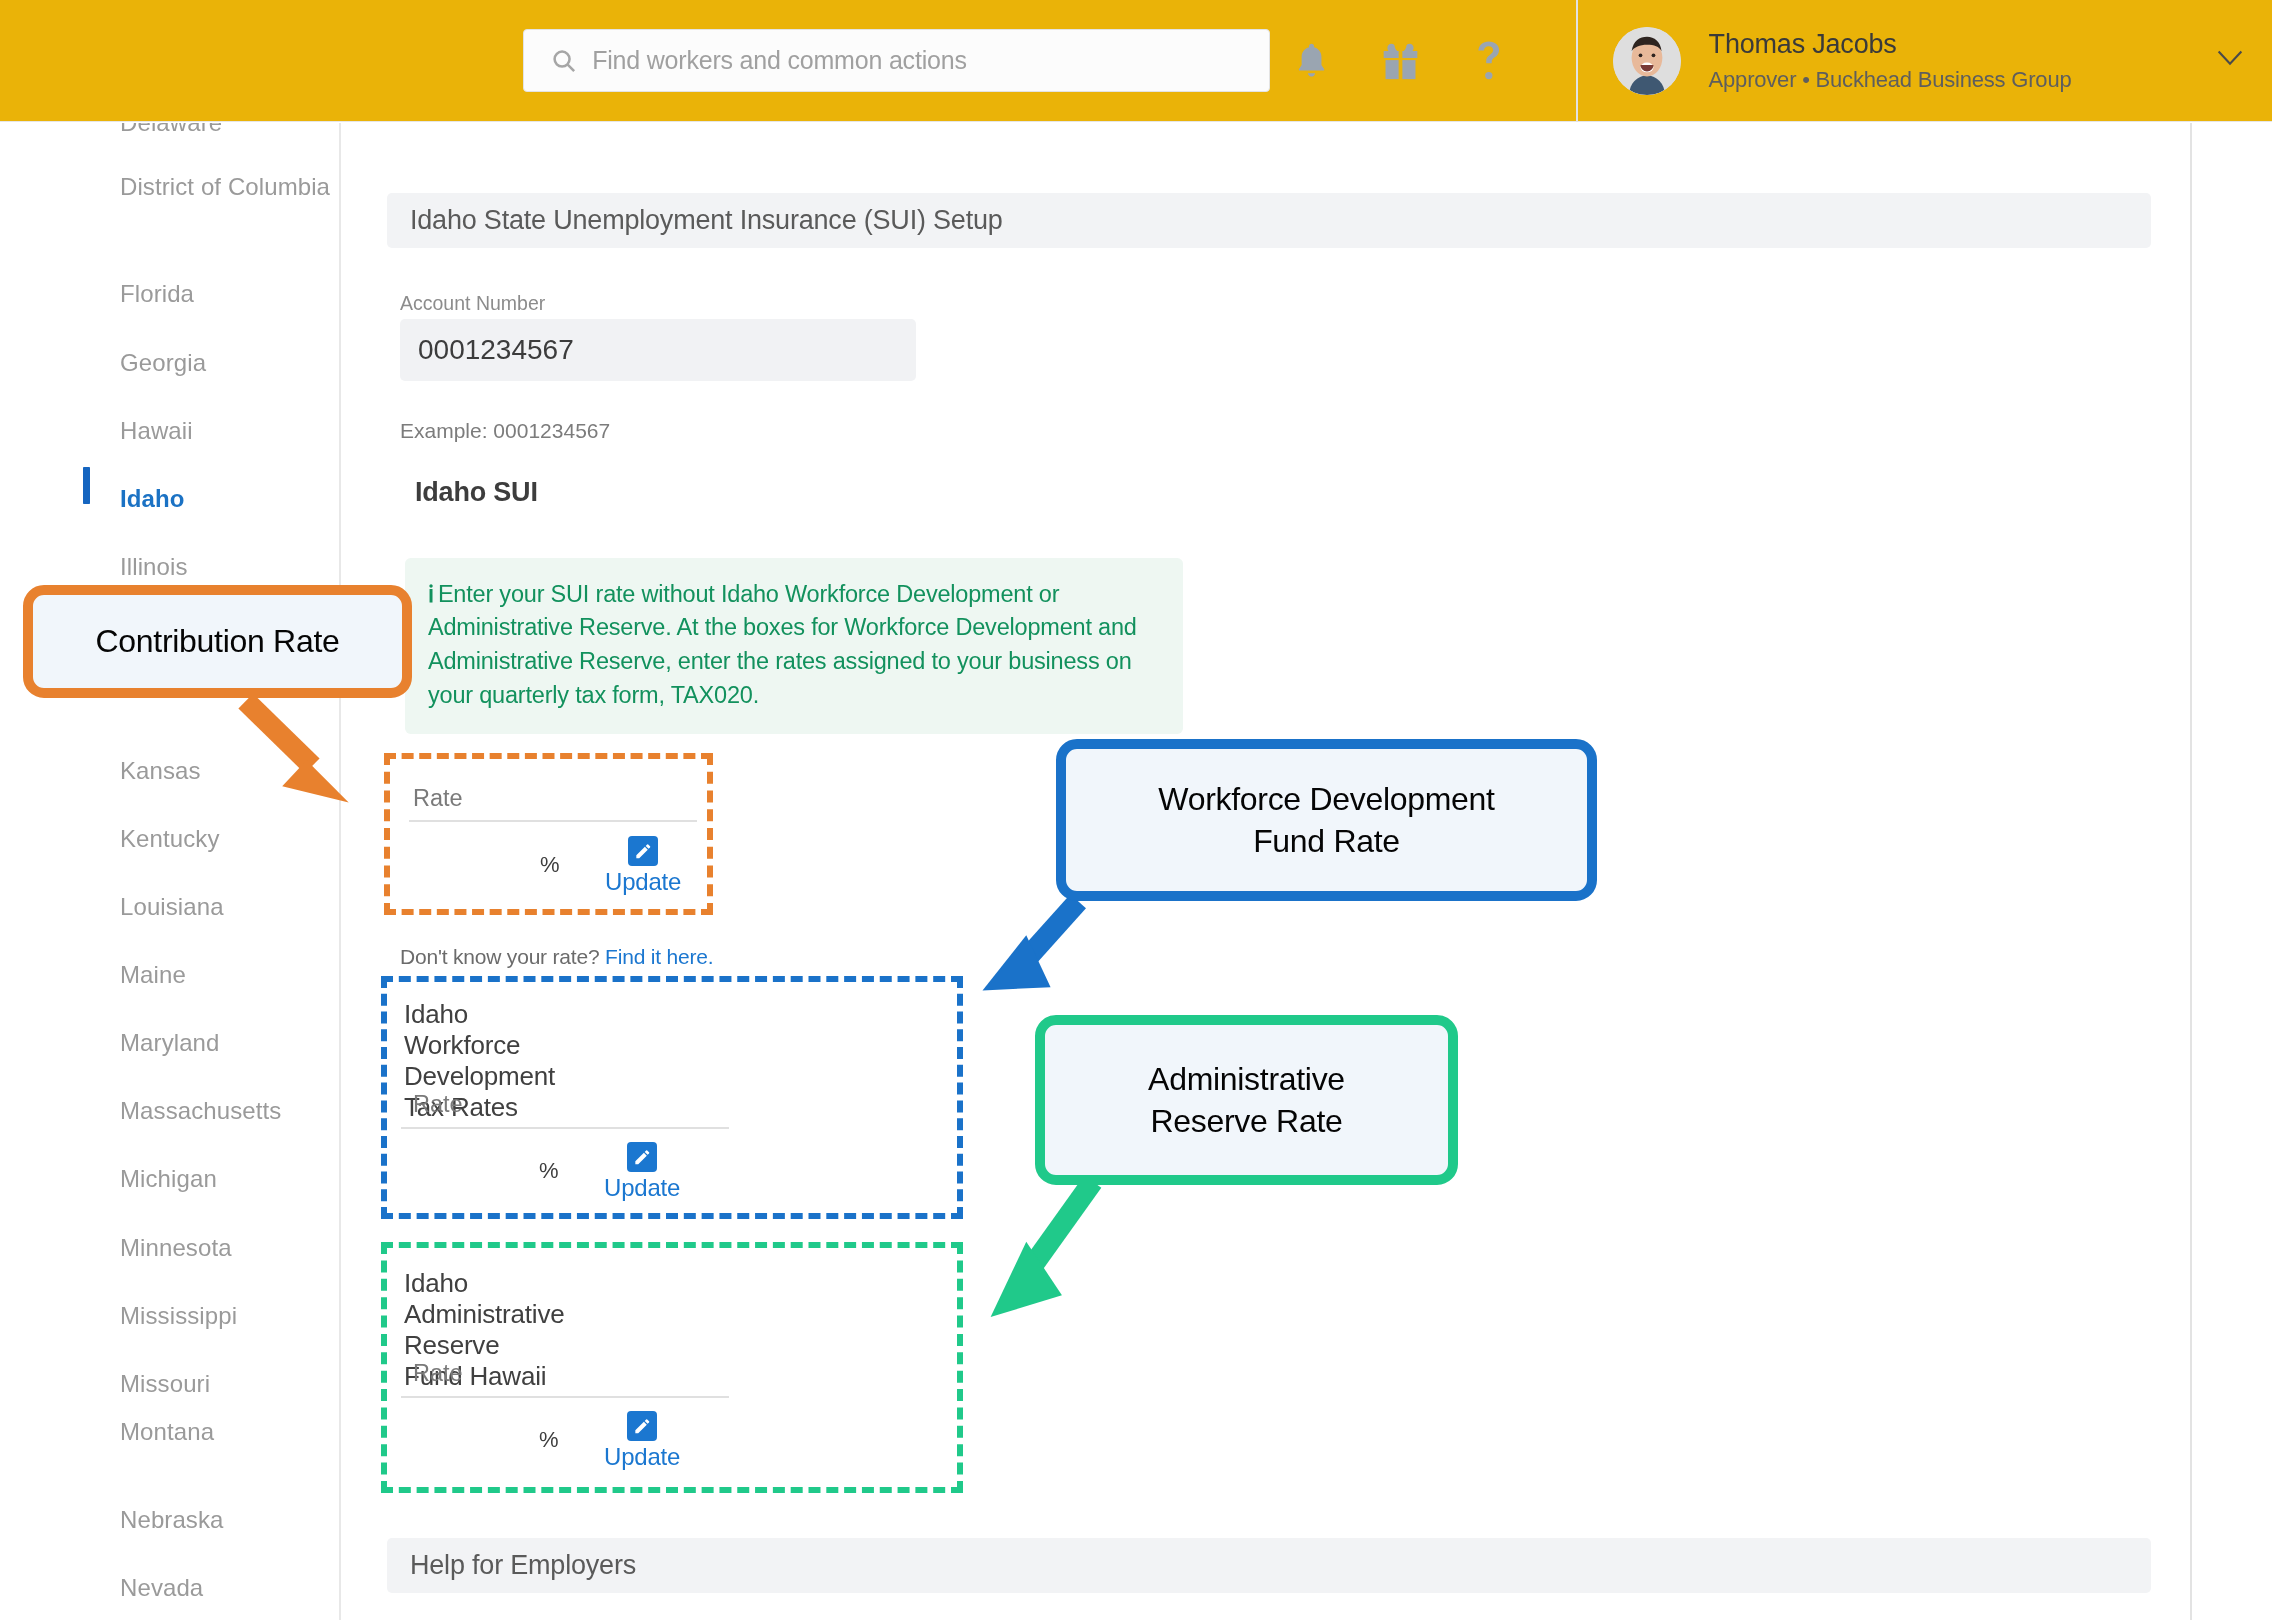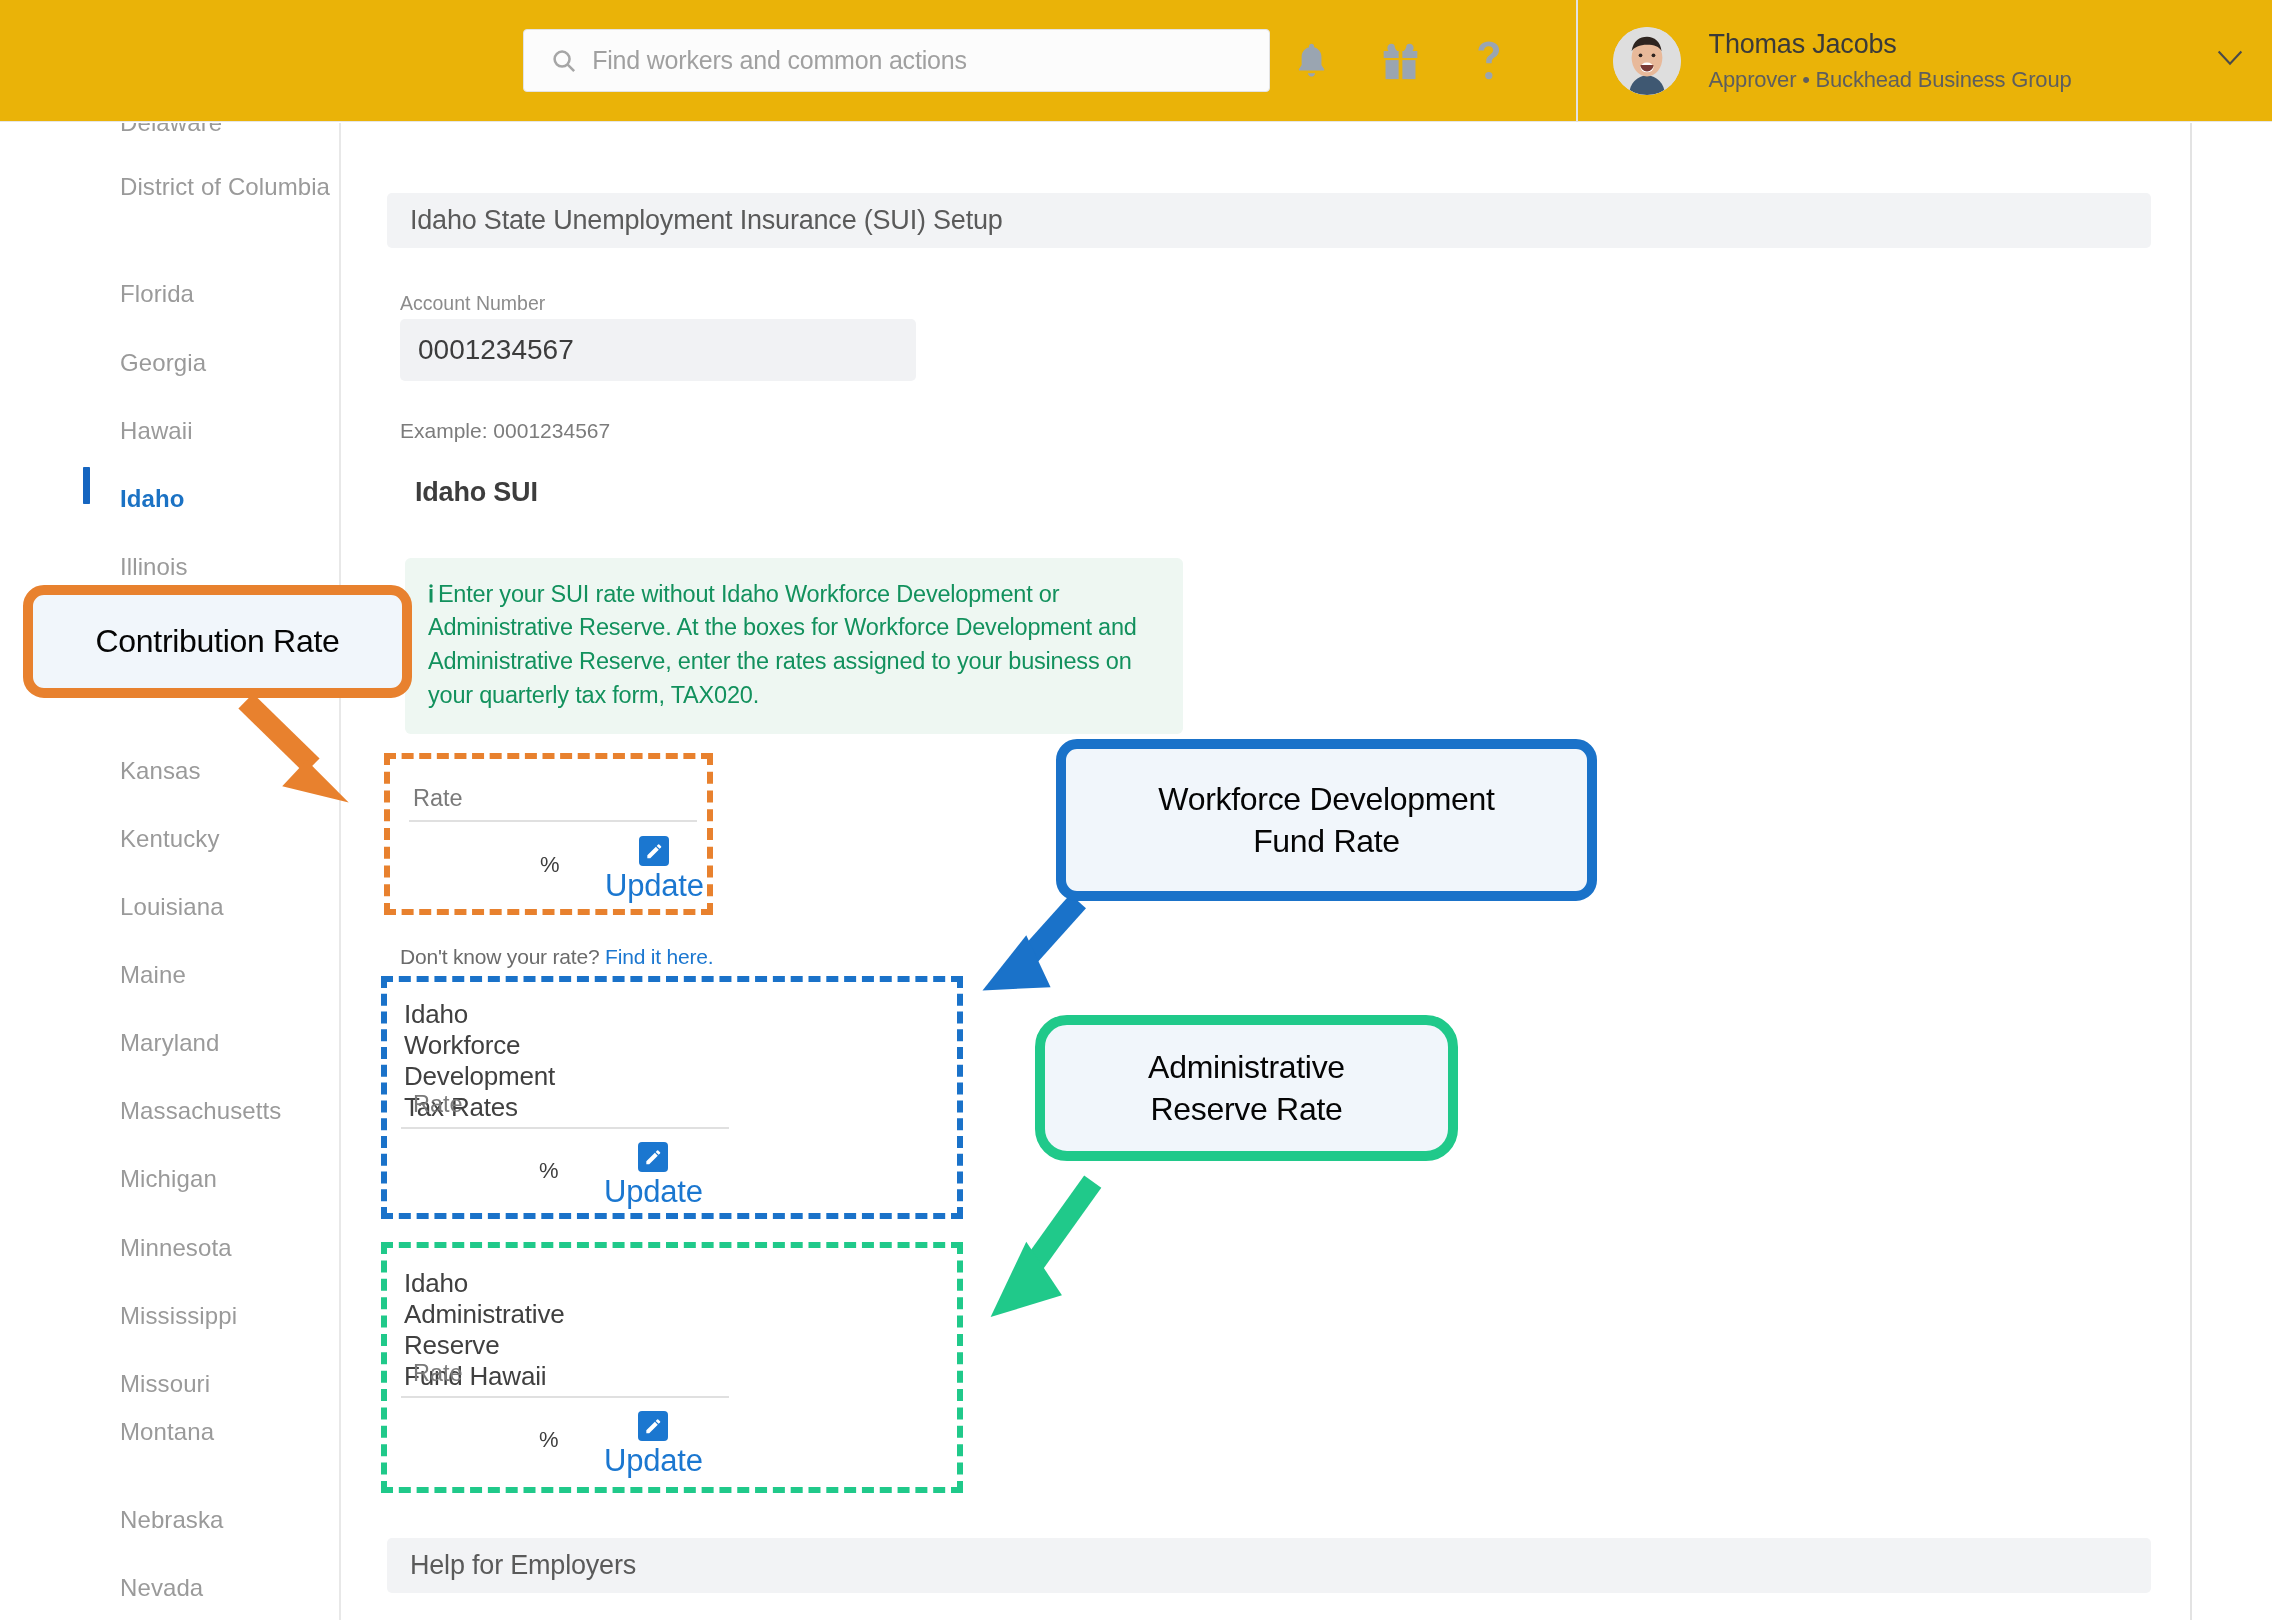--- a/index.html
+++ b/index.html
@@ -268,21 +268,21 @@
   }
   .update-icon-box {
     width: 30px; height: 30px;
     background: #1b77d0;
     border-radius: 4px;
     display: flex;
     align-items: center;
     justify-content: center;
   }
   .update-label {
-    font-size: 31px;
+    font-size: 24px;
     color: #1b77d0;
     margin-top: 2.4px;
     letter-spacing: -0.2px;
   }
   .hint-line {
     position: absolute;
     font-size: 21px;
     color: #6b6b6b;
     letter-spacing: -0.2px;
     white-space: nowrap;
@@ -572,19 +572,19 @@
 
   <div class="callout c-orange" style="left:23px; top:585px; width:389px; height:113px;">
     <span class="callout-text">Contribution Rate</span>
   </div>
 
   <div class="callout c-blue" style="left:1056px; top:739px; width:541px; height:162px; flex-direction:column;">
     <span class="callout-text">Workforce Development</span>
     <span class="callout-text">Fund Rate</span>
   </div>
 
-  <div class="callout c-green" style="left:1035px; top:1015px; width:423px; height:146px; flex-direction:column;border-radius:32px;">
+  <div class="callout c-green" style="left:1035px; top:1015px; width:423px; height:170px; flex-direction:column;">
     <span class="callout-text">Administrative</span>
     <span class="callout-text">Reserve Rate</span>
   </div>
 
 </div>
 
 
 </body></html>

